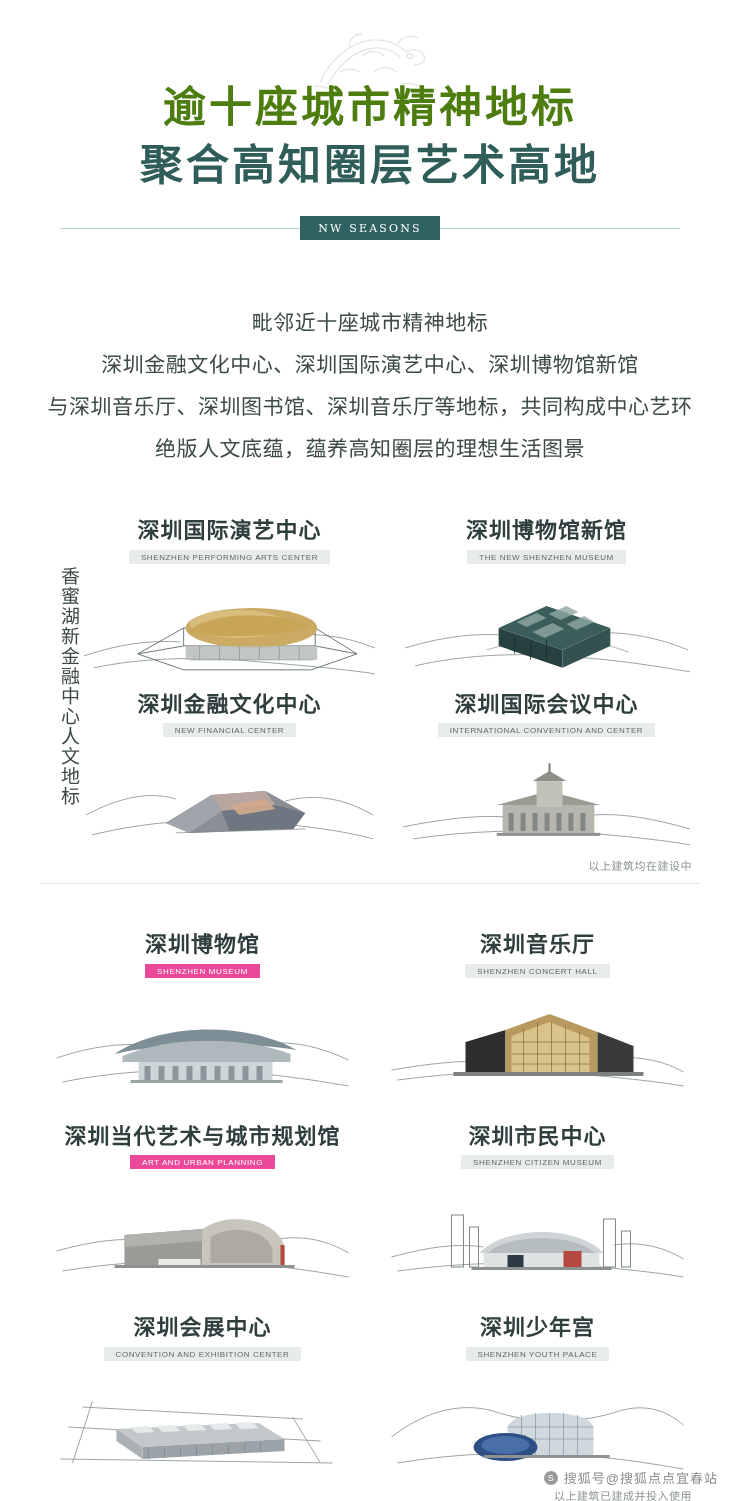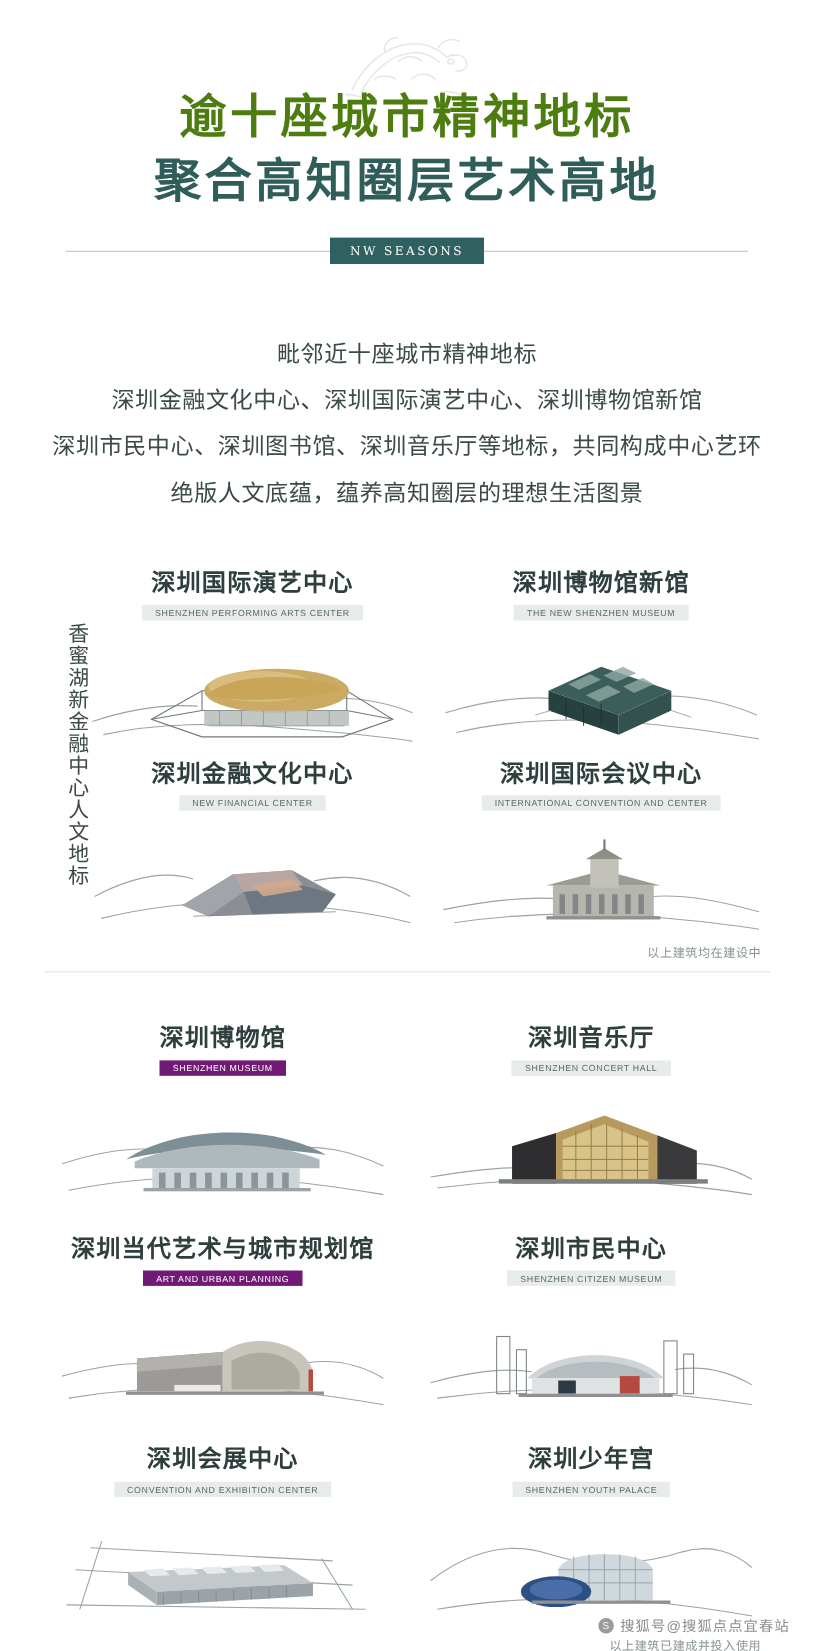--- a/index.html
+++ b/index.html
@@ -125,21 +125,21 @@
   .cap-en {
     display: inline-block;
     background: #e7ebe9;
     color: #5c6a68;
     font-size: 8px;
     letter-spacing: 0.6px;
     padding: 3px 12px 2px;
     white-space: nowrap;
   }
   .cap-en.dark {
-    background: #701a75;
+    background: #ec4899;
     color: #ffffff;
   }
   .illus {
     margin-top: 6px;
     height: 112px;
     position: relative;
   }
   .illus svg { display: block; width: 100%; height: 100%; }
 
   
@@ -215,21 +215,21 @@
   <div class="rule-row">
     <div class="rule"></div>
     <div class="seasons-badge">NW SEASONS</div>
     <div class="rule"></div>
   </div>
 </div>
 
 <div class="intro">
   <p>毗邻近十座城市精神地标</p>
   <p>深圳金融文化中心、深圳国际演艺中心、深圳博物馆新馆</p>
-  <p>深圳市民中心、深圳图书馆、深圳音乐厅等地标，共同构成中心艺环</p>
+  <p>与深圳音乐厅、深圳图书馆、深圳音乐厅等地标，共同构成中心艺环</p>
   <p>绝版人文底蕴，蕴养高知圈层的理想生活图景</p>
 </div>
 
 <div class="side-label">香蜜湖新金融中心人文地标</div>
 
 <div class="grid">
 
   <div class="cell">
     <div class="cap">
       <div class="cap-cn">深圳国际演艺中心</div>

